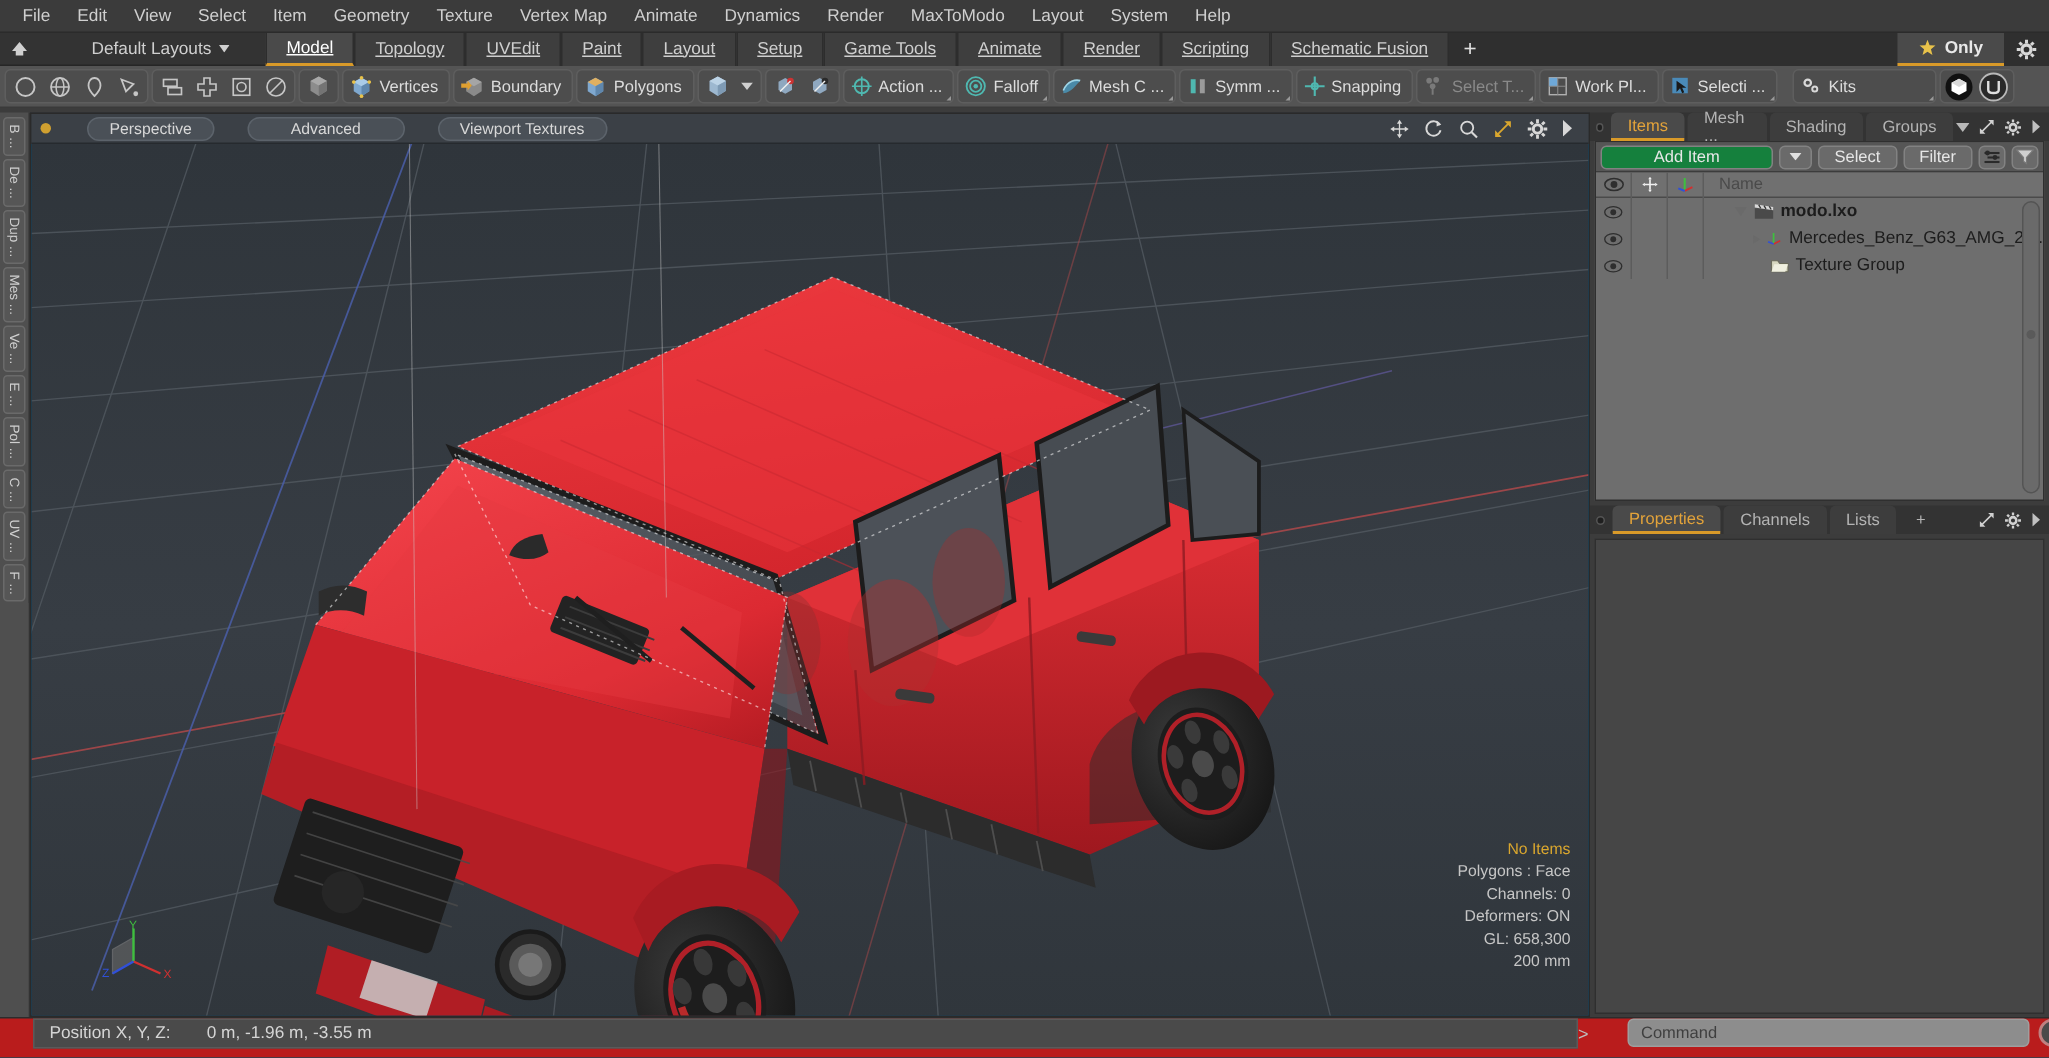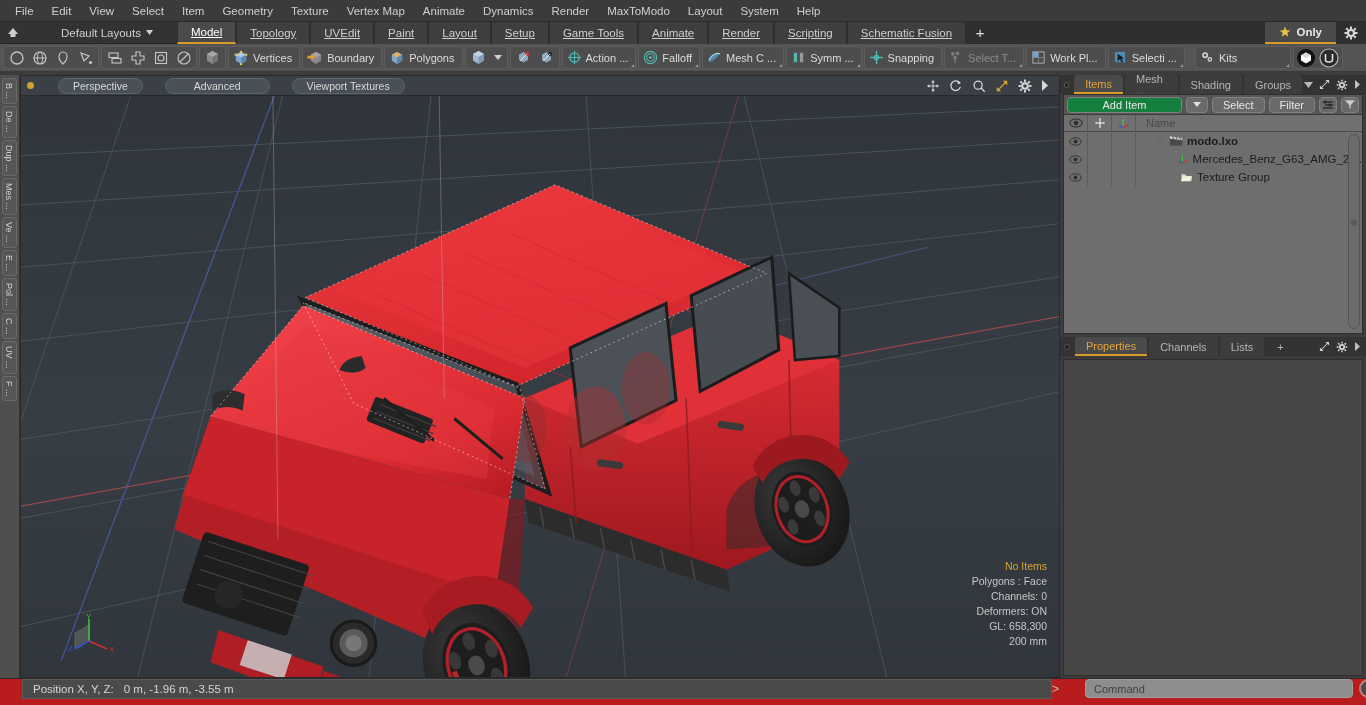--- a/index.html
+++ b/index.html
@@ -1167,20 +1167,20 @@
 
     <div class="props-area">
       <div class="props-body"></div>
     </div>
   </div>
 </div>
 
 <div id="bottombar">
   <div id="statusfield">
     <span>Position X, Y, Z:</span>
-    <span style="margin-left:10px">0 m, -1.96 m, -3.55 m</span>
+    <span style="margin-left:24px">0 m, -1.96 m, -3.55 m</span>
   </div>
   <div id="cmdwrap">
     <span class="cmd-arrow">&gt;</span>
     <div id="cmdinput">Command</div>
     <div class="cmd-circle"></div>
   </div>
 </div>
 
 </body></html>

